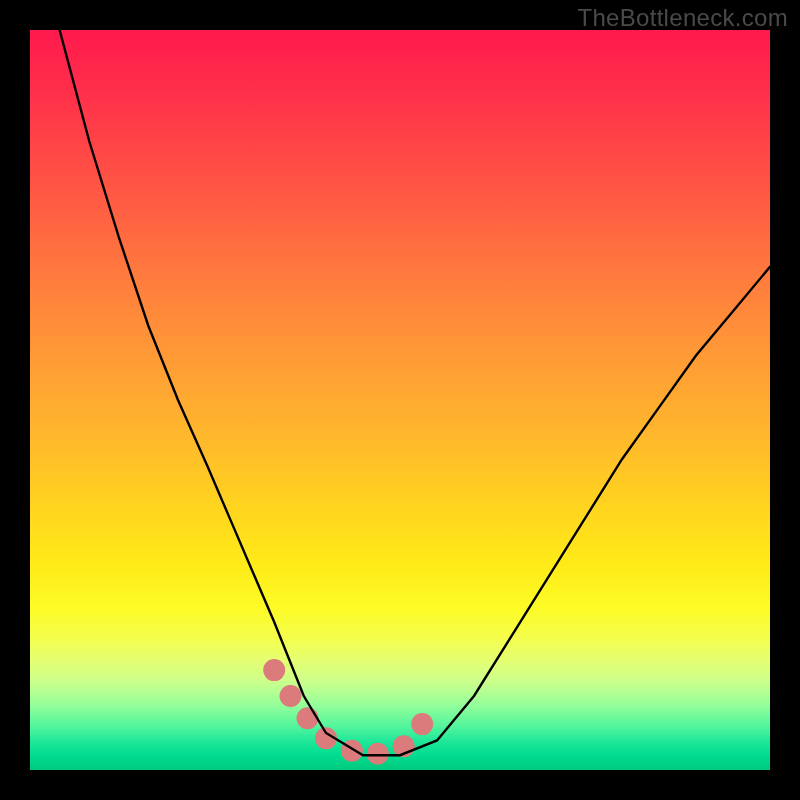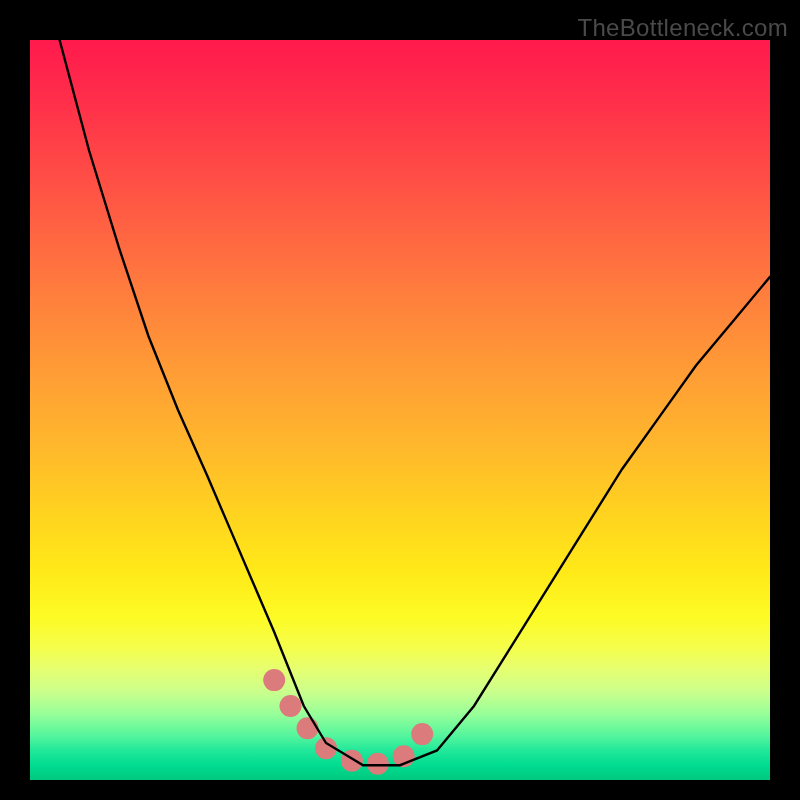--- a/index.html
+++ b/index.html
@@ -6,21 +6,21 @@
     margin: 0;
     padding: 0;
     width: 800px;
     height: 800px;
     overflow: hidden;
     background: #000;
     font-family: Arial, Helvetica, sans-serif;
   }
   .frame {
     position: absolute;
-    left: 0; top: 10px;
+    left: 0; top: 0;
     width: 800px; height: 715px;
     background: #000;
   }
   .plot {
     position: absolute;
     left: 30px;
     top: 30px;
     width: 740px;
     height: 740px;
     overflow: hidden;

